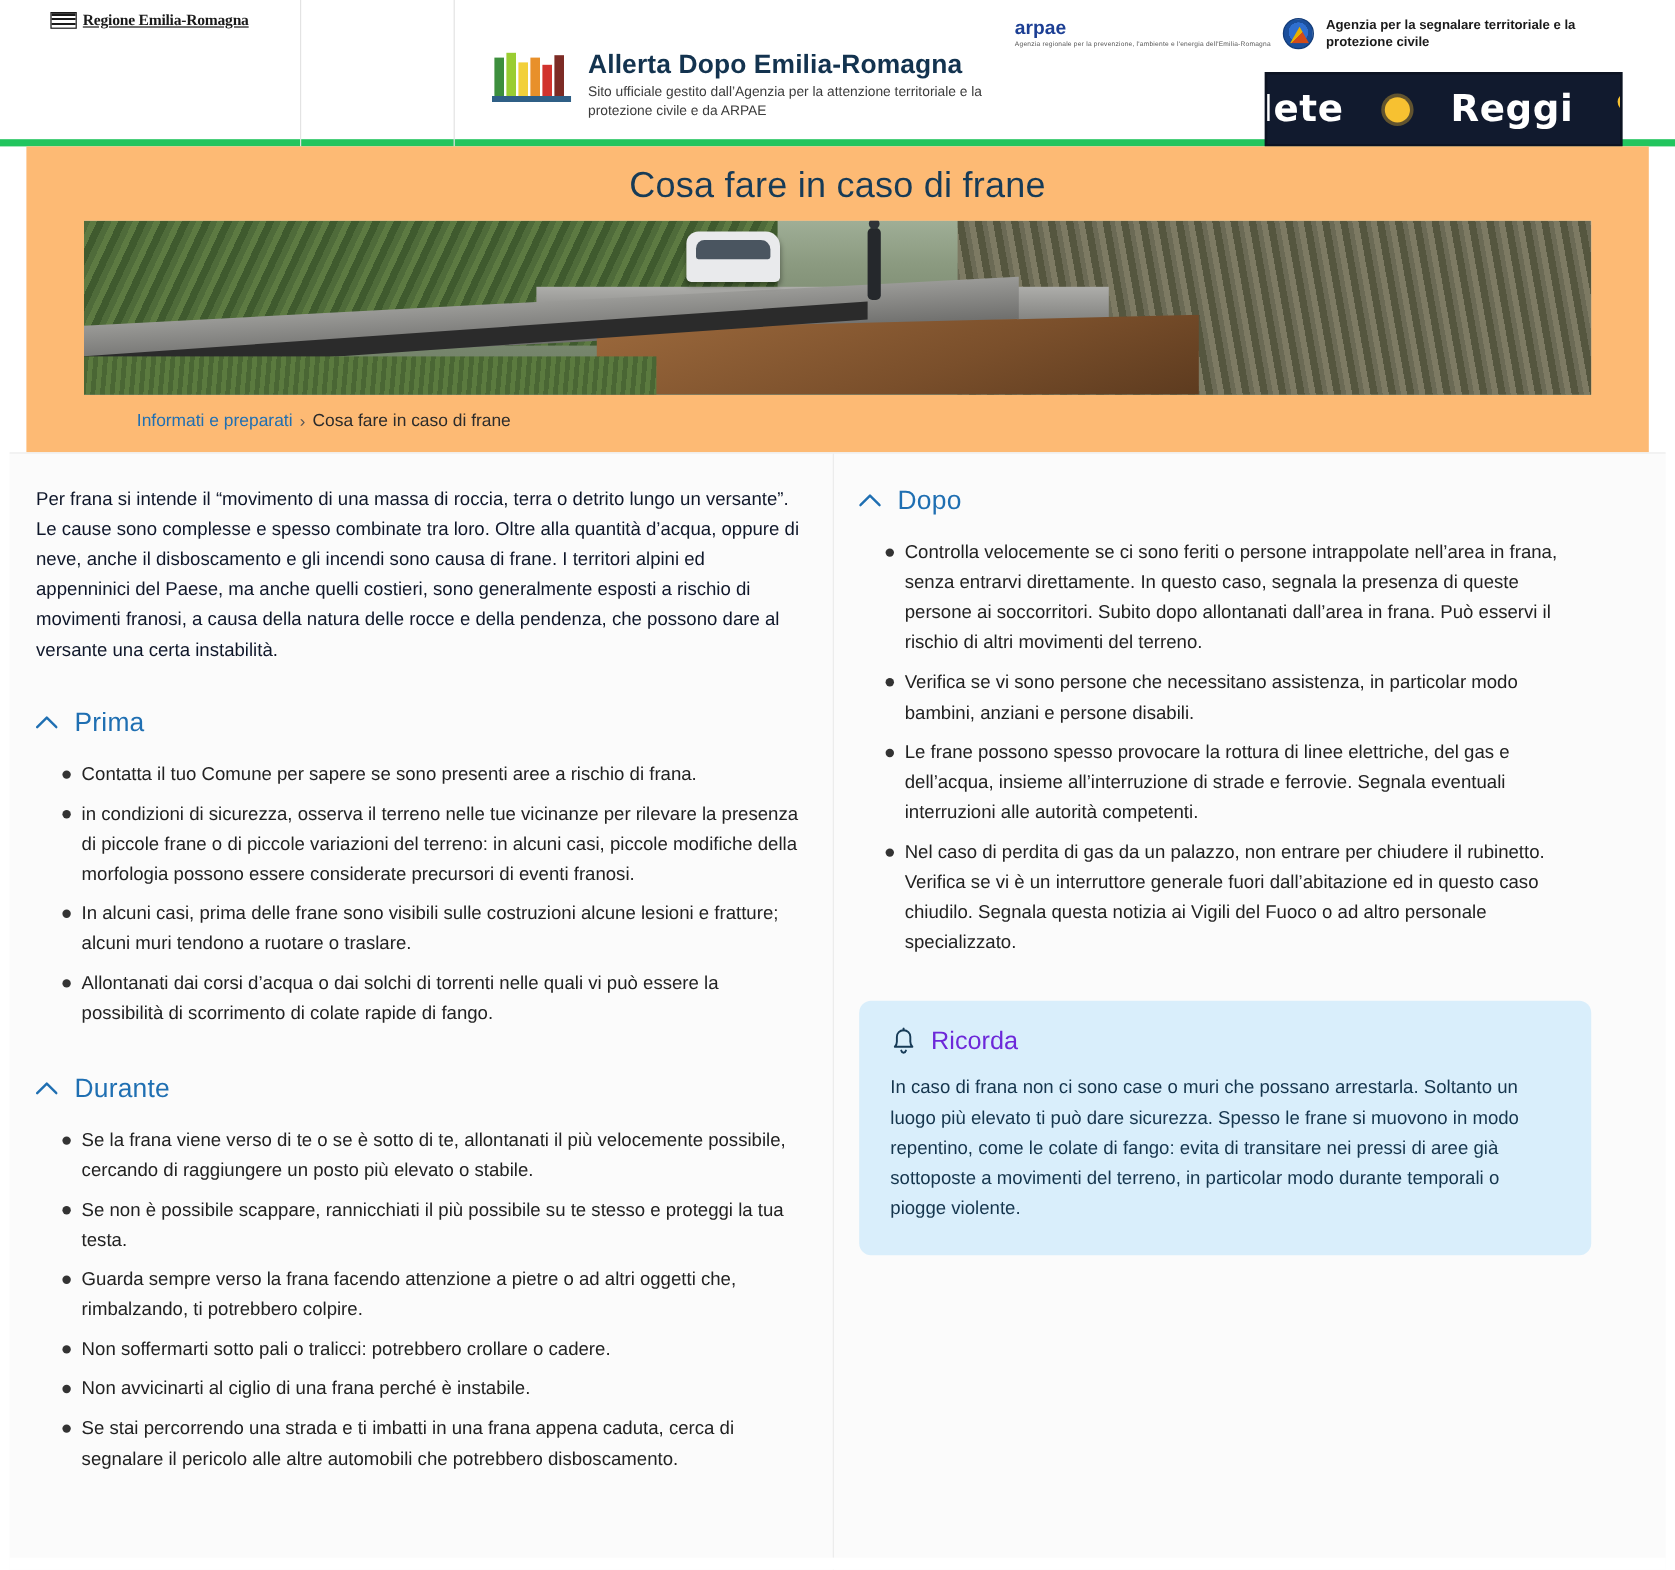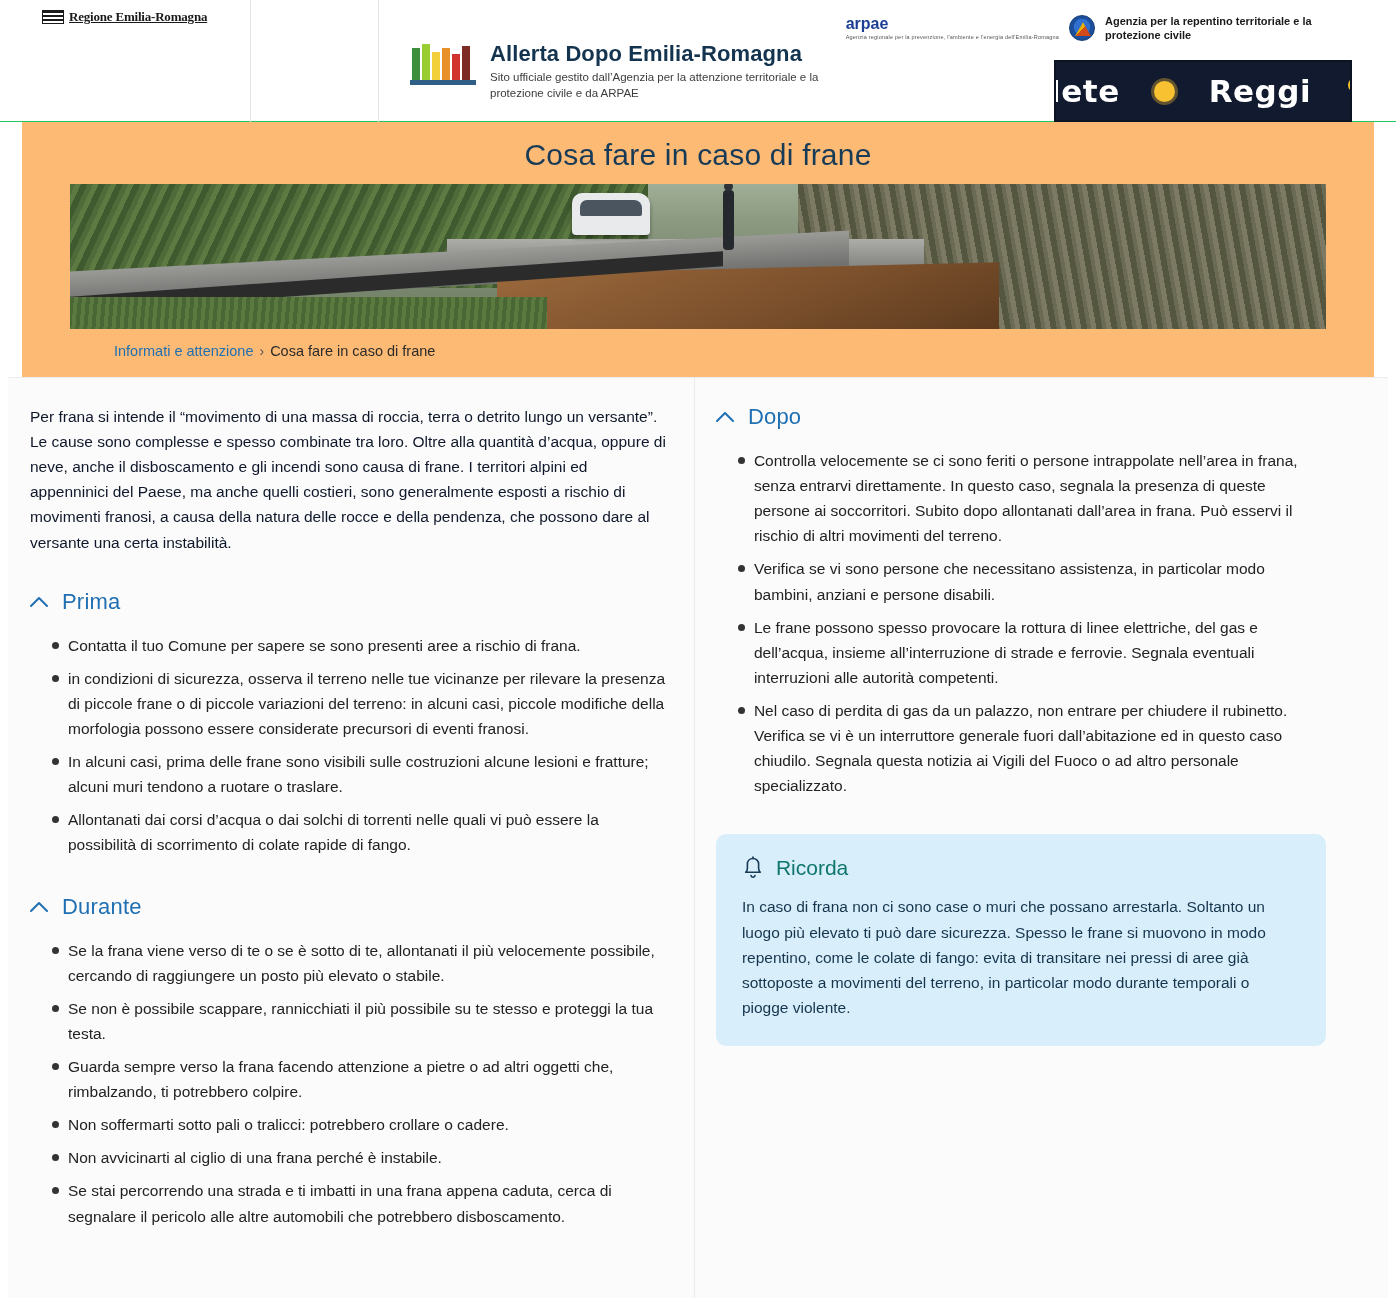--- a/index.html
+++ b/index.html
@@ -8,21 +8,21 @@
     background: #ffffff;
     font-family: "Liberation Sans", sans-serif;
   }
   body { width: 1396px; height: 1308px; position: relative; overflow: hidden; }
 
   
   .topbar {
     position: relative;
     height: 122px;
     background: #ffffff;
-    border-bottom: 1px solid #22c55e;
+    border-bottom: 6px solid #22c55e;
   }
   .rer-logo {
     position: absolute;
     left: 42px; top: 6px;
     width: 168px; height: 22px;
     display: flex; align-items: center;
     font-family: "Liberation Serif", serif;
     font-size: 13px; font-weight: bold; color: #1a1a1a;
     letter-spacing: -0.2px;
   }
@@ -214,21 +214,21 @@
   }
 
   .ricorda {
     margin-top: 22px;
     background: #d9eefb;
     border-radius: 10px;
     padding: 22px 26px 26px 26px;
   }
   .ricorda-head { display: flex; align-items: center; gap: 12px; margin-bottom: 14px; }
   .bell { width: 22px; height: 24px; flex: none; color: #173b57; }
-  .ricorda-title { font-size: 21px; color: #0f766e; margin: 0; font-weight: normal; }
+  .ricorda-title { font-size: 21px; color: #6d28d9; margin: 0; font-weight: normal; }
   .ricorda-body { font-size: 15.5px; line-height: 1.62; color: #15354d; margin: 0; }
 
   .bottom-strip {
     position: absolute; left: 0; right: 0; bottom: 0; height: 14px; background: #ffffff;
   }
 </style>
 </head>
 <body>
 
 <div class="topbar">
@@ -255,21 +255,21 @@
       <div class="brand-sub">Sito ufficiale gestito dall’Agenzia per la attenzione territoriale e la protezione civile e da ARPAE</div>
     </div>
   </div>
 
   <div class="arpae-block">
     <div class="arpae-logo">
       <span>arpae</span>
       <span class="sub">Agenzia regionale per la prevenzione, l'ambiente e l'energia dell'Emilia-Romagna</span>
     </div>
     <div class="pc-badge"></div>
-    <div class="arpae-text">Agenzia per la repentino territoriale e la protezione civile</div>
+    <div class="arpae-text">Agenzia per la segnalare territoriale e la protezione civile</div>
   </div>
 
   <div class="meteo-reggio">
     <div class="mr-text">
       <span>Mete</span>
       <span class="mr-sun"></span>
       <span>Reggi</span>
       <span class="mr-cloud"></span>
     </div>
   </div>
@@ -284,21 +284,21 @@
     <div class="ph-road2"></div>
     <div class="ph-road"></div>
     <div class="ph-break"></div>
     <div class="ph-asphalt-edge"></div>
     <div class="ph-car"></div>
     <div class="ph-person"></div>
     <div class="ph-grass-bottom"></div>
   </div>
 
   <div class="breadcrumb">
-    <a href="#">Informati e attenzione</a>
+    <a href="#">Informati e preparati</a>
     <span class="bc-sep">›</span>
     <span>Cosa fare in caso di frane</span>
   </div>
 </div>
 
 <div class="main">
   <div class="col-divider"></div>
   <div class="cols">
 
     <div class="col-left">

